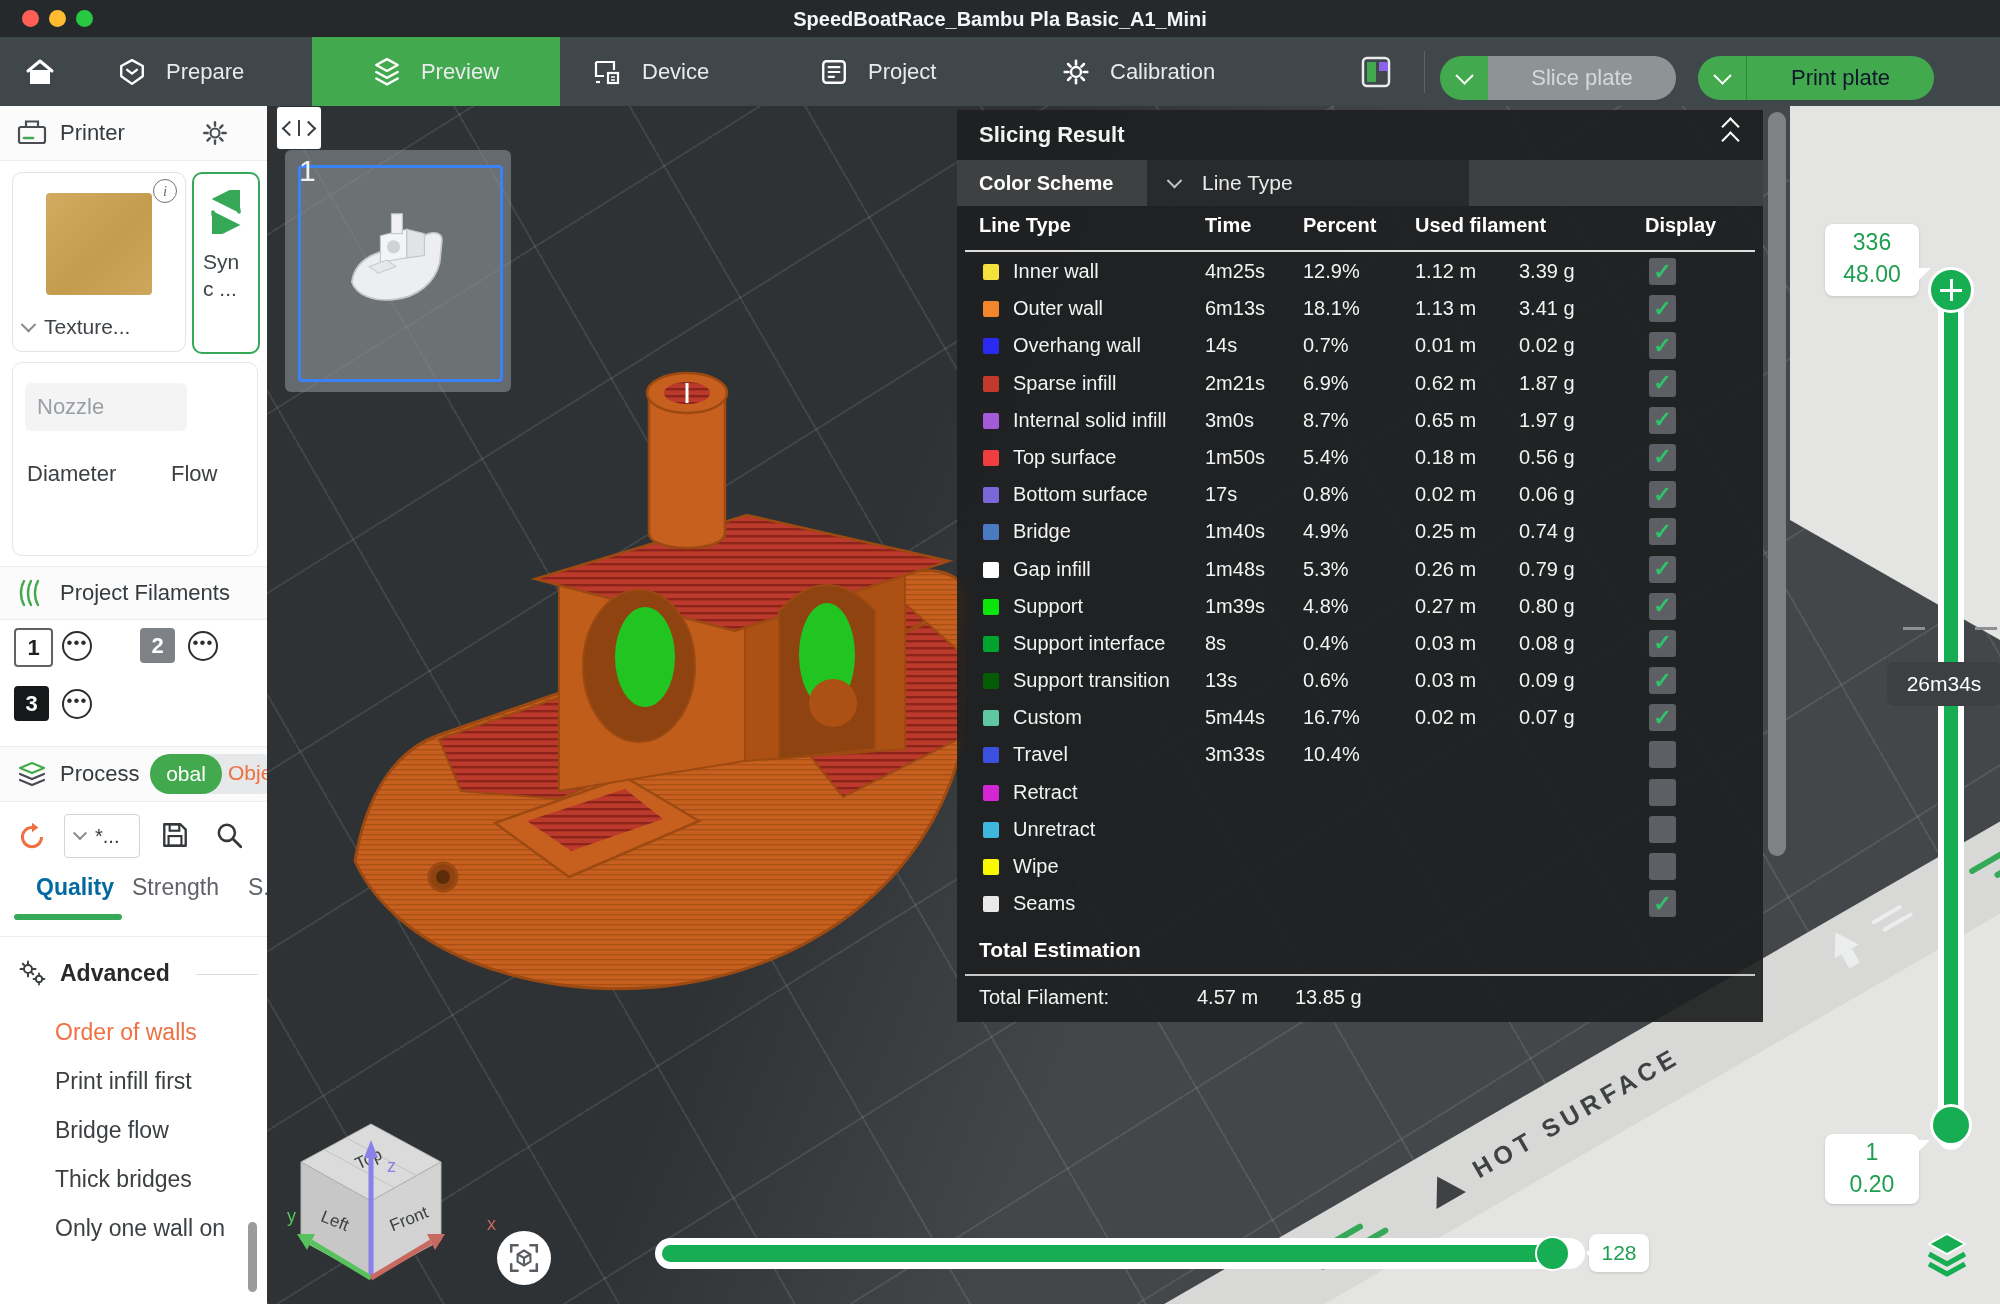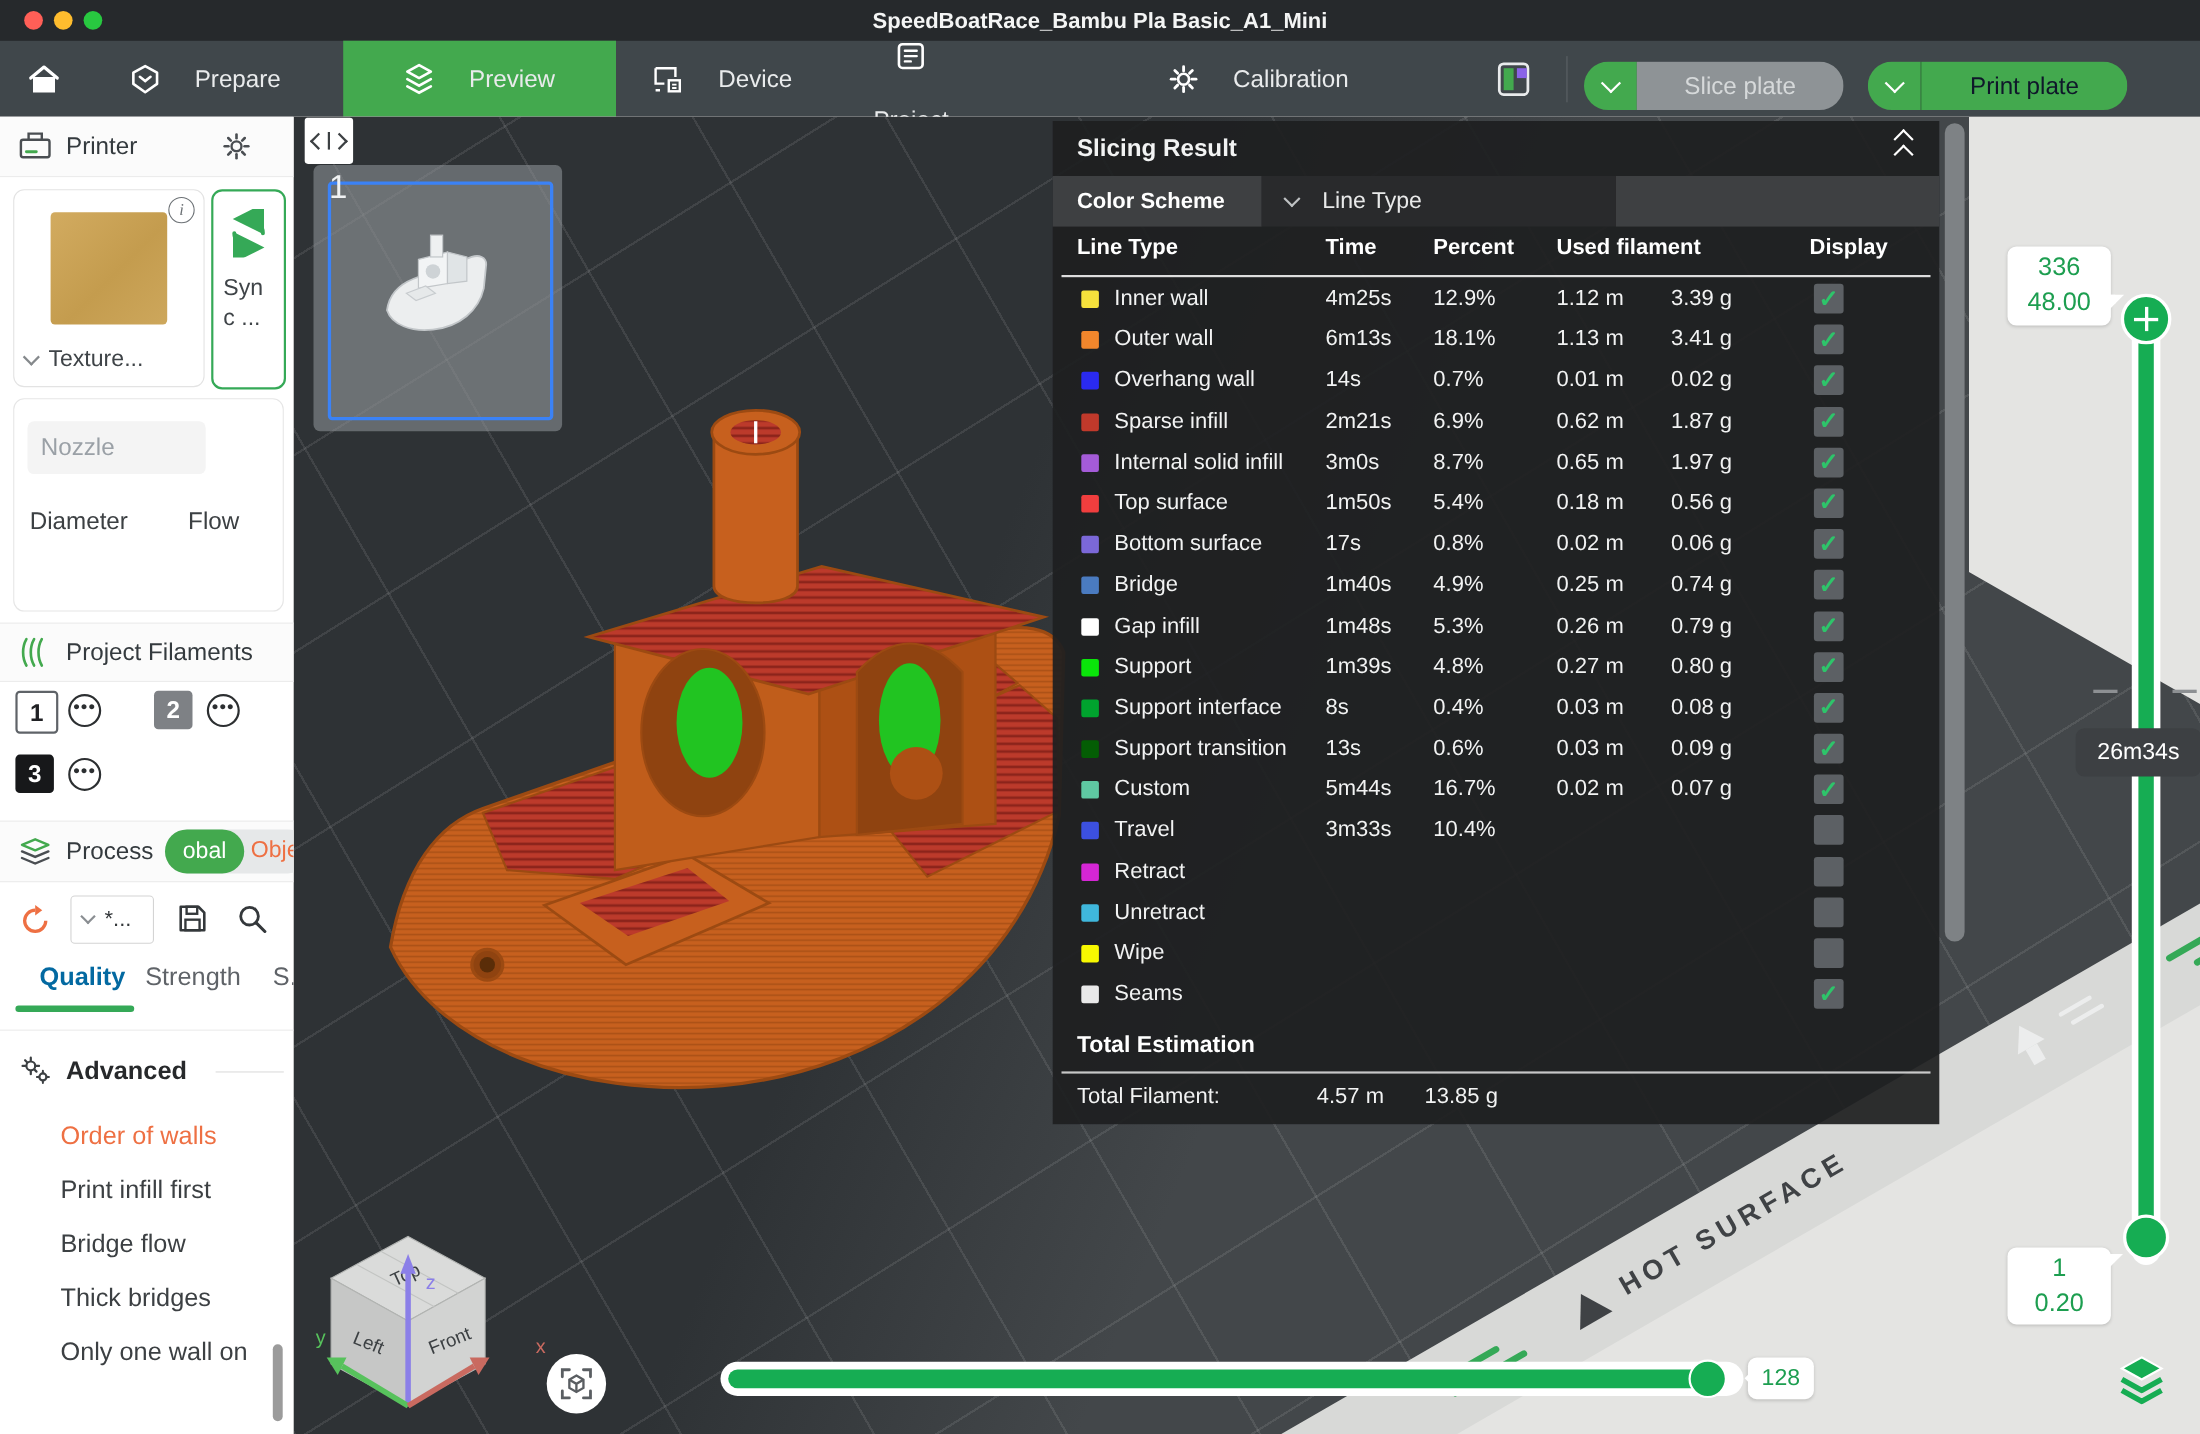--- a/index.html
+++ b/index.html
@@ -11,27 +11,27 @@
   #titlebar{left:0;top:0;width:2000px;height:37px;background:#26292c;}
   .tl{width:17px;height:17px;border-radius:50%;top:10px;}
   #tl-red{left:22px;background:#ff5f57;}
   #tl-yellow{left:49px;background:#febc2e;}
   #tl-green{left:76px;background:#28c840;}
   #win-title{left:0;top:0;width:100%;height:37px;line-height:39px;text-align:center;
              color:#f4f5f5;font-size:20px;font-weight:bold;}
 
   
   #tabbar{left:0;top:37px;width:2000px;height:69px;background:#40474b;}
-  .tab{height:69px;display:flex;align-items:center;gap:31px;color:#e9ebec;font-size:22px;}
+  .tab{height:69px;display:flex;align-items:center;gap:20px;color:#e9ebec;font-size:22px;}
   .tab svg{flex:0 0 auto;}
   #tab-home{left:14px;width:52px;justify-content:center;}
   #tab-prepare{left:118px;}
   #tab-preview{left:312px;width:248px;background:#43a94e;justify-content:center;}
   #tab-device{left:592px;}
-  #tab-project{left:794px;flex-direction:column;}
+  #tab-project{left:820px;}
   #tab-calibration{left:1062px;}
   #plate-setting-btn{left:1356px;top:15px;width:40px;height:40px;}
   #tab-divider{left:1424px;top:14px;width:1px;height:42px;background:#5c6367;}
   .split-btn{top:19px;height:44px;display:flex;border-radius:22px;overflow:hidden;}
   #slice-group{left:1440px;width:236px;}
   #print-group{left:1698px;width:236px;}
   .split-chev{width:48px;display:flex;align-items:center;justify-content:center;background:#43a94e;}
   .split-main{flex:1;display:flex;align-items:center;justify-content:center;font-size:22px;}
   #slice-main{background:#8e9396;color:#d6d9da;}
   #print-main{background:#43a94e;color:#0f172a;border-left:1px solid rgba(0,0,0,.22);}

